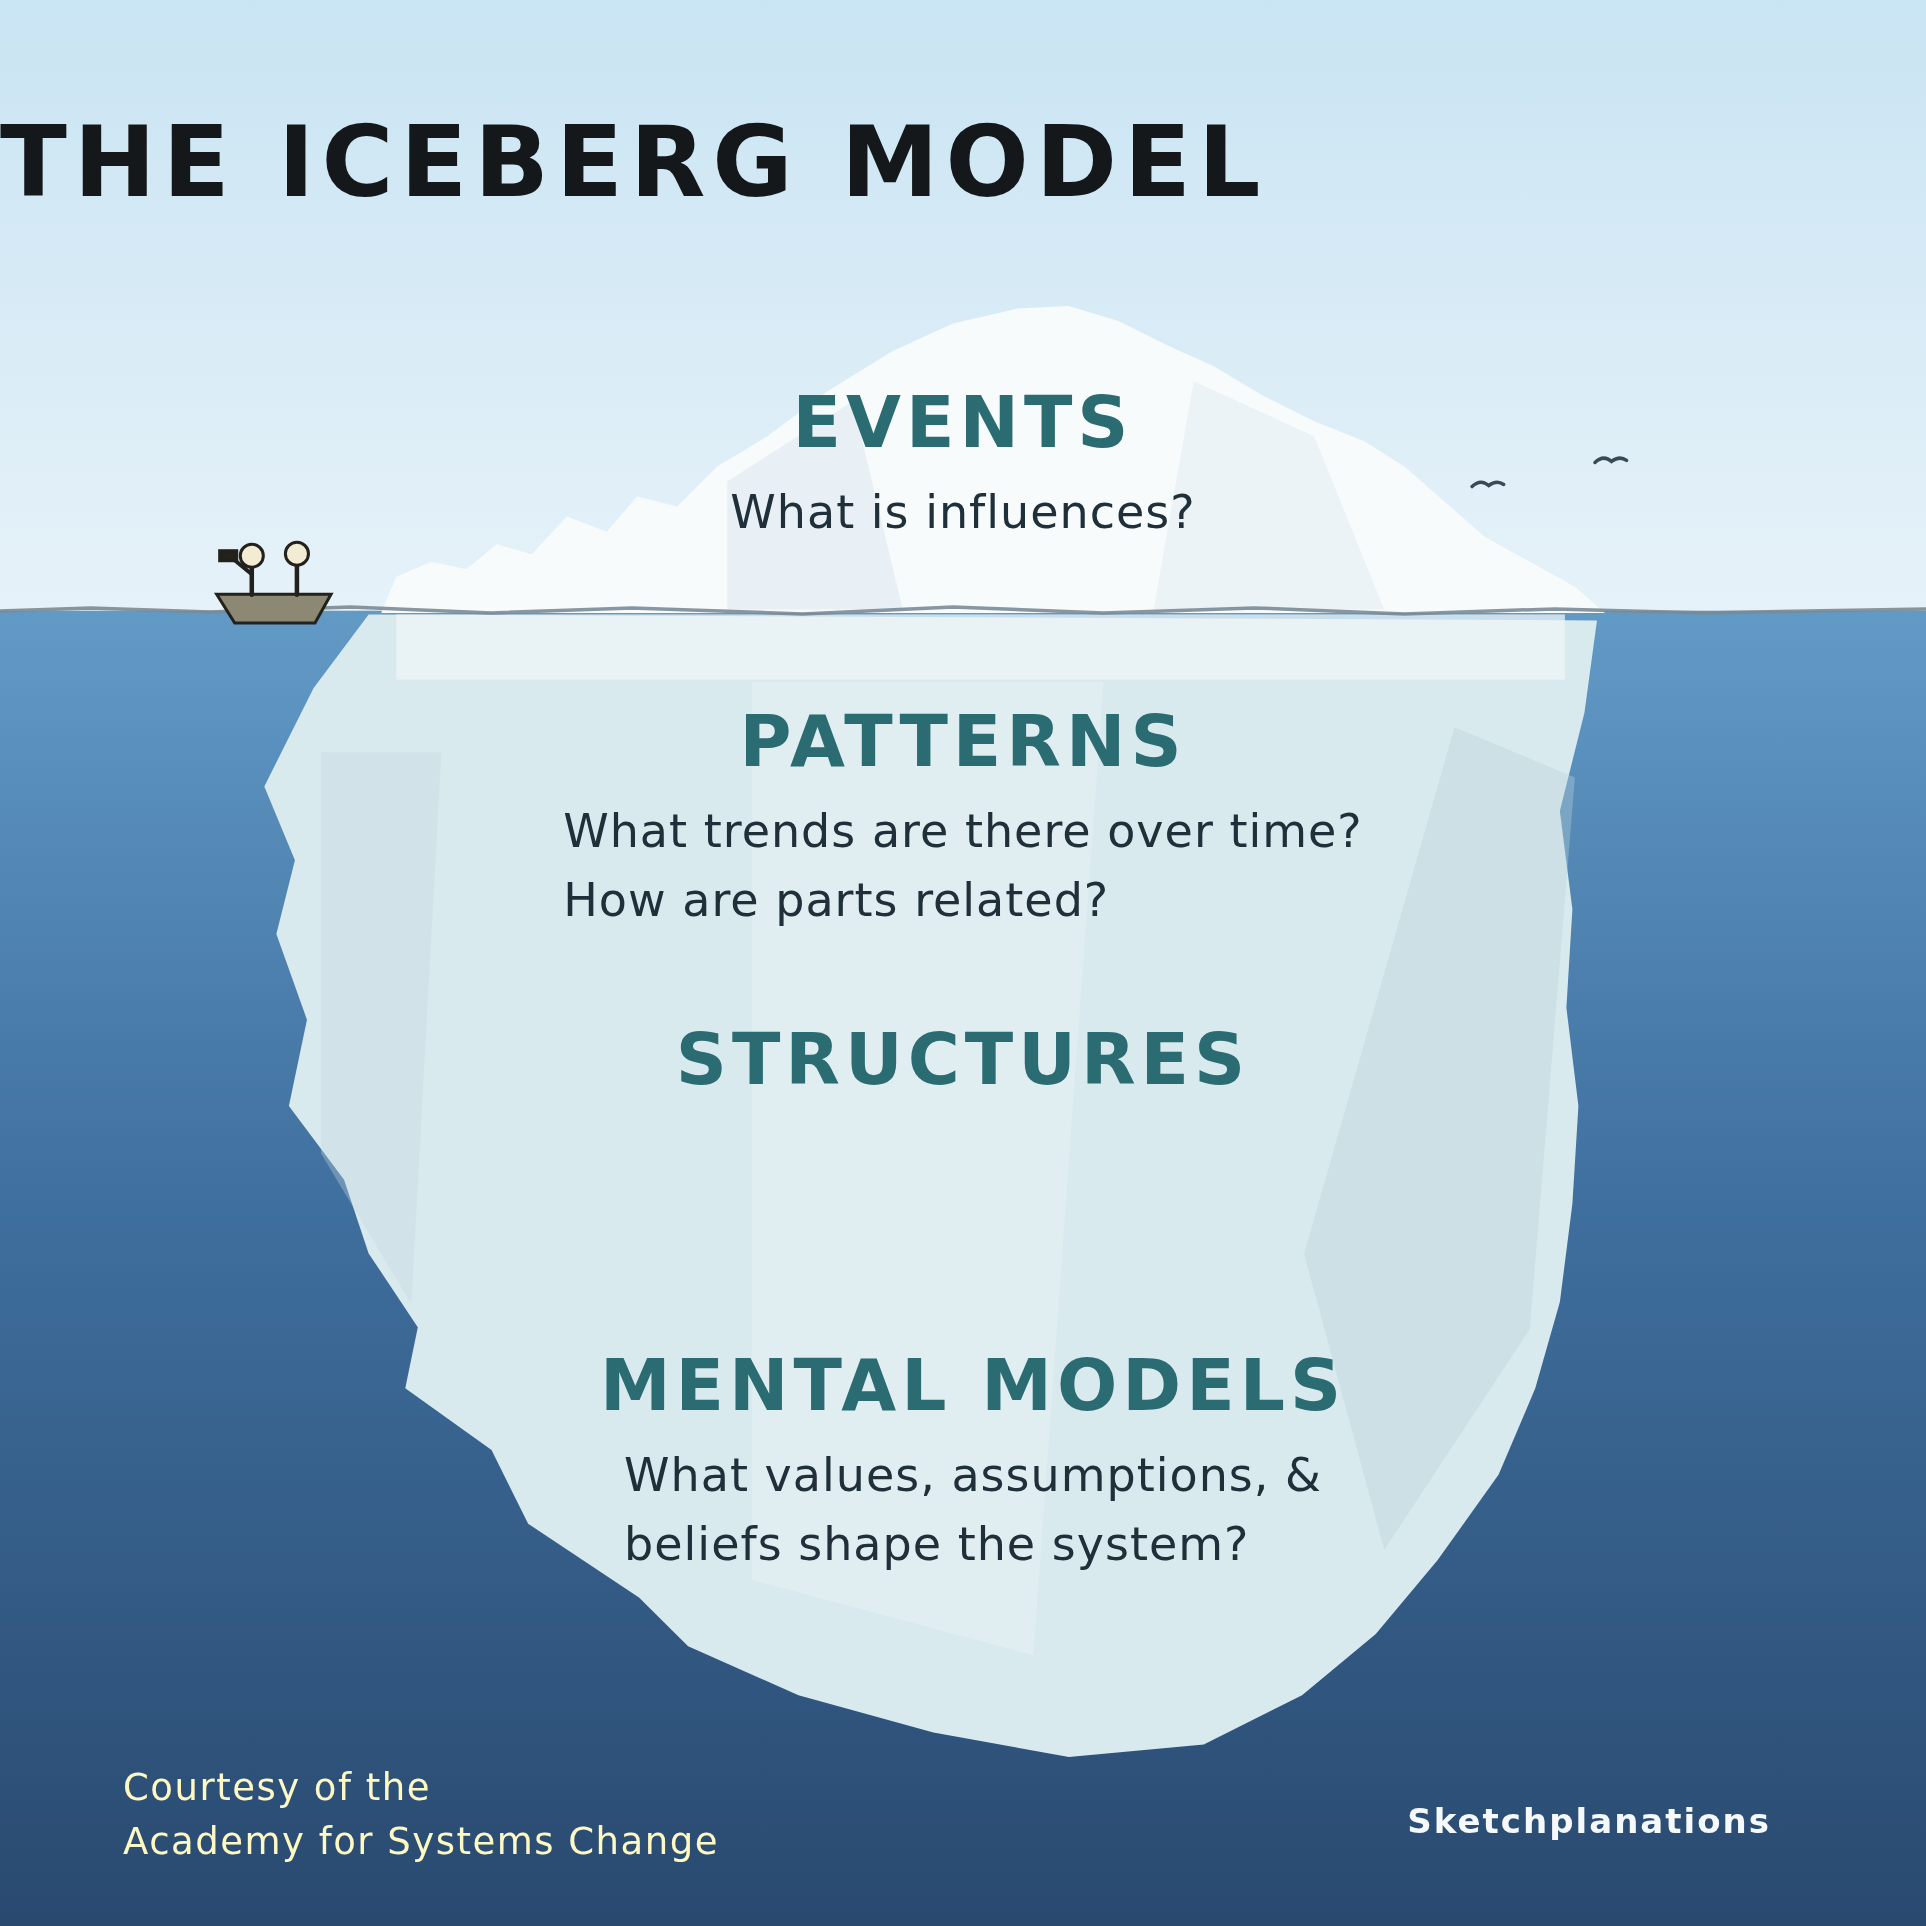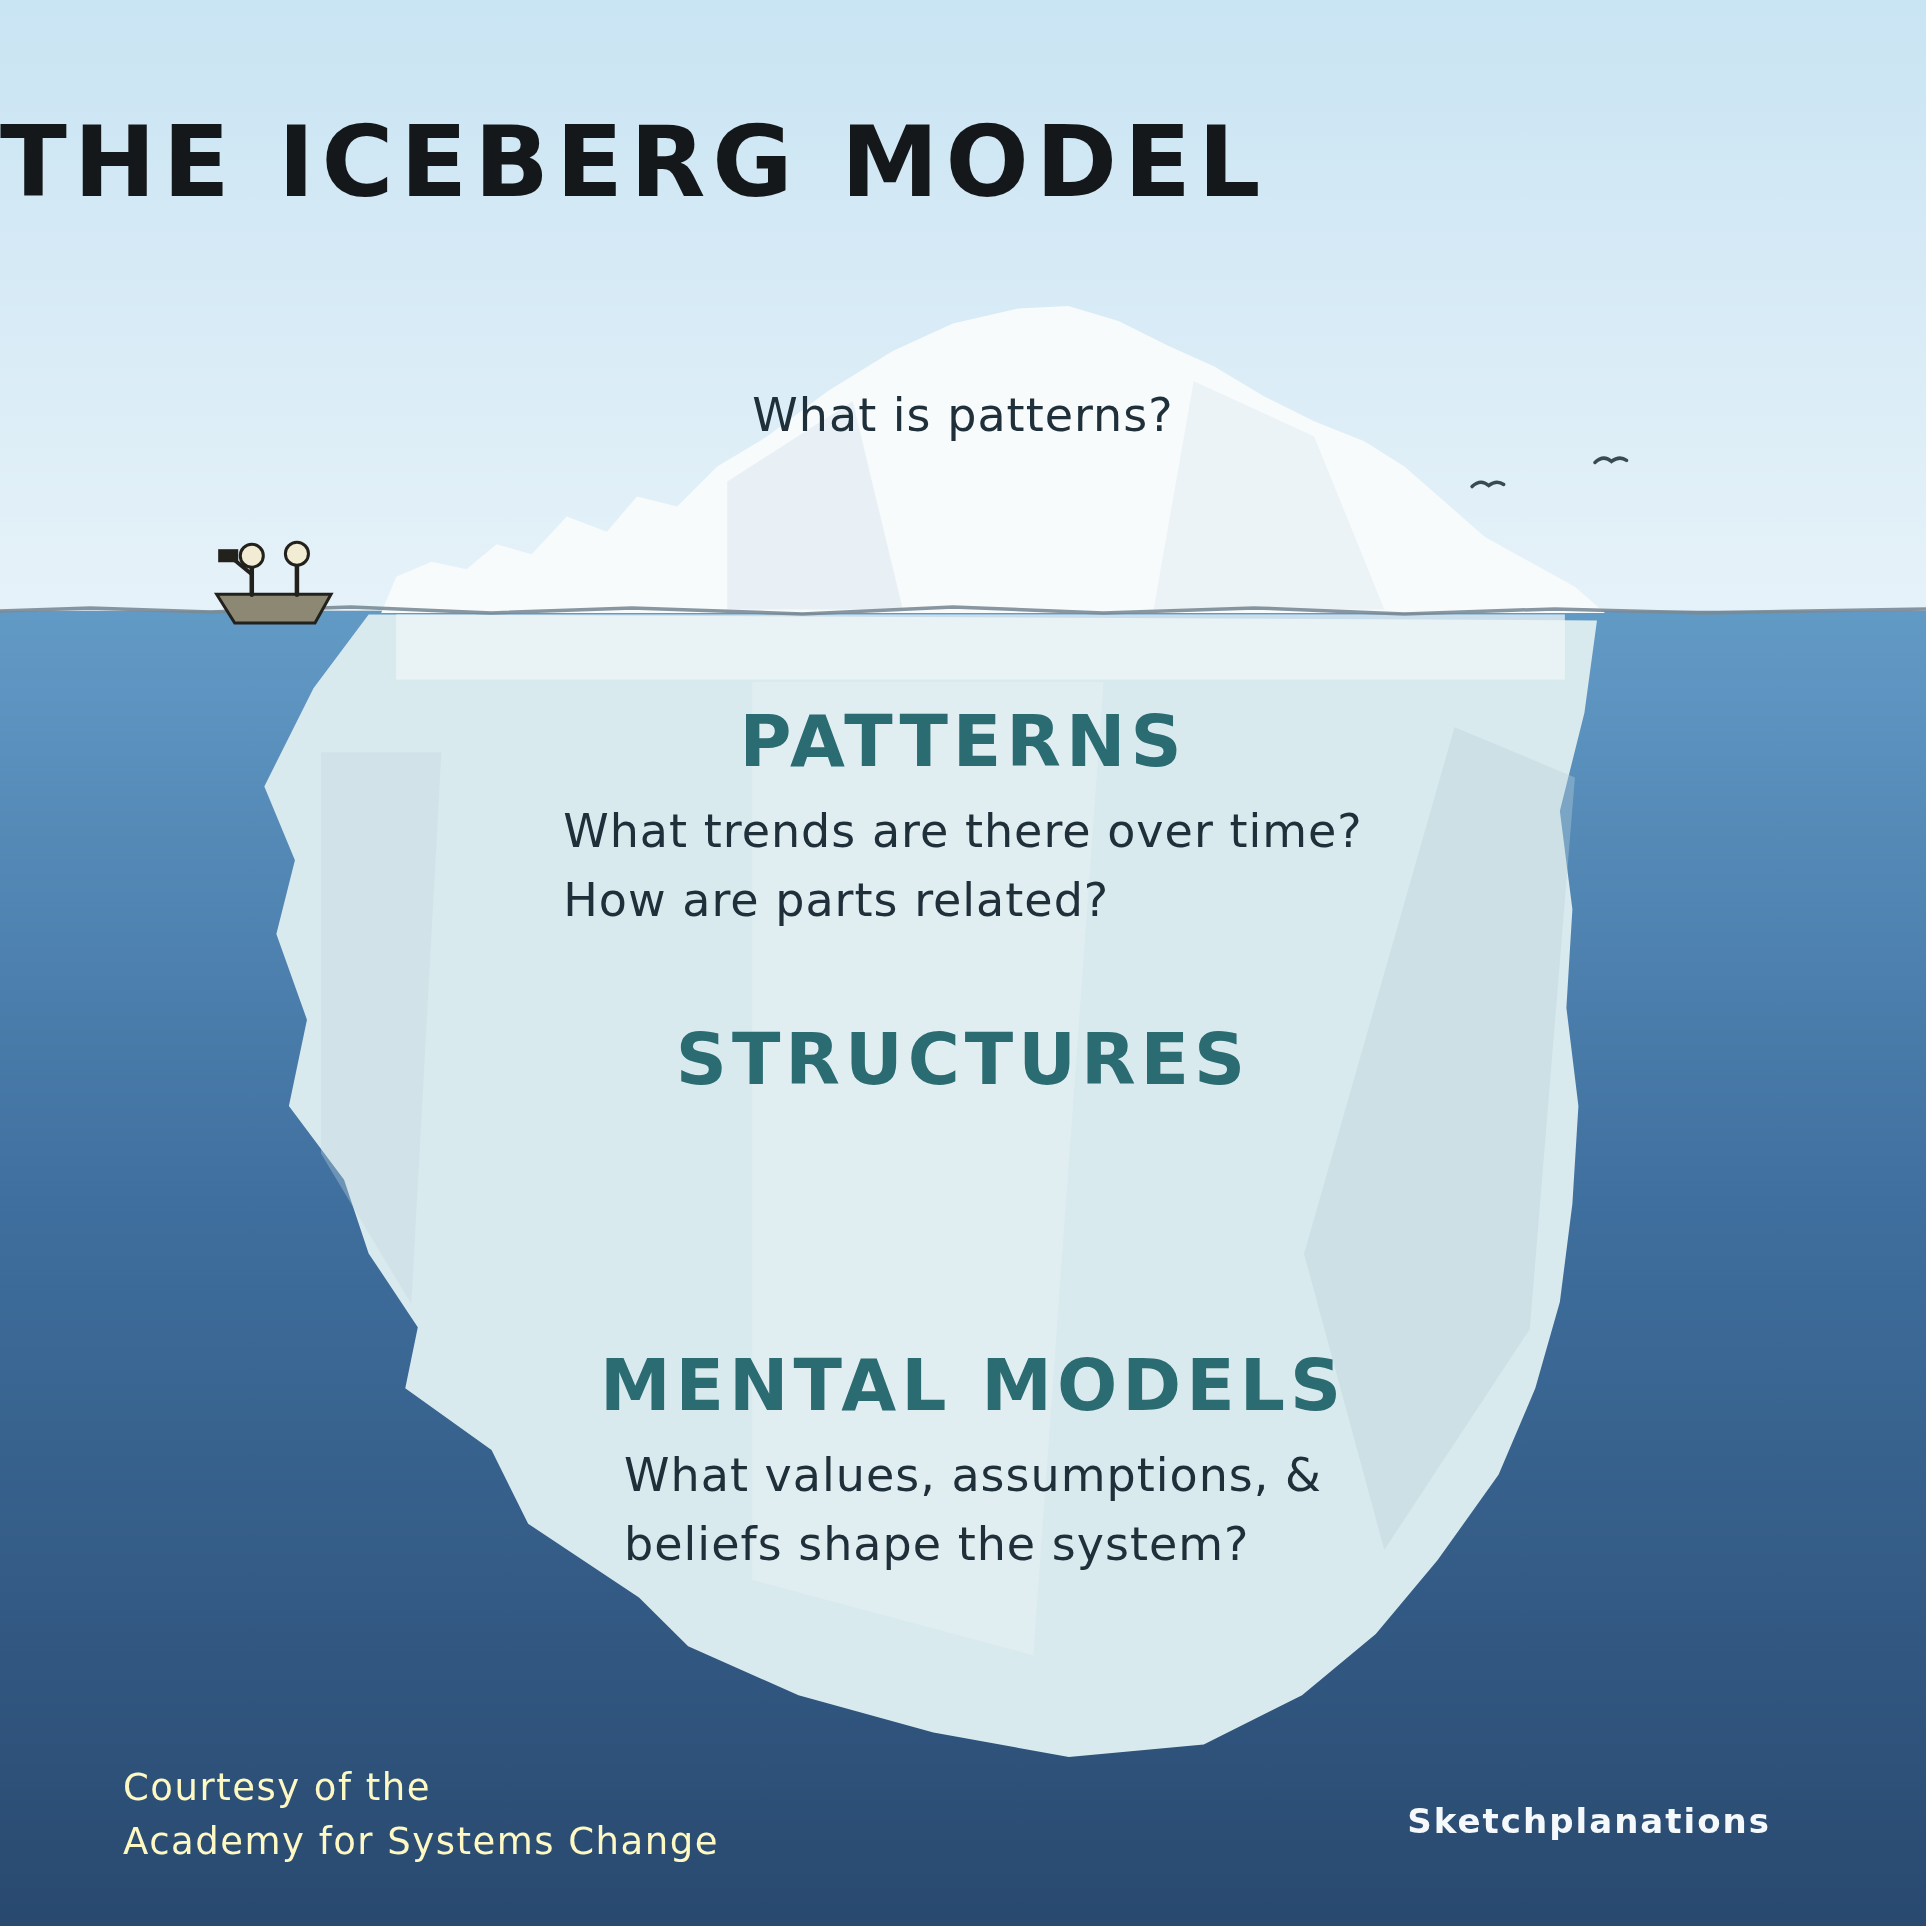--- a/index.html
+++ b/index.html
@@ -147,21 +147,22 @@
 
     <g fill="none" stroke="#3a4a54" stroke-width="7" stroke-linecap="round">
       <path d="M 2935 970 Q 2952 954 2968 968 Q 2984 956 2998 966"></path>
       <path d="M 3180 922 Q 3197 906 3213 920 Q 3229 908 3243 918"></path>
     </g>
   </svg>
 
   <div class="layer title">THE ICEBERG MODEL</div>
 
   <div class="layer section sec-events">
-    <div class="section-line">What is patterns?</div>
+    <div class="section-heading">EVENTS</div>
+    <div class="section-line">What is influences?</div>
   </div>
 
   <div class="layer section sec-patterns">
     <div class="section-heading">PATTERNS</div>
     <div>
       <div class="section-line">What trends are there over time?</div>
       <div class="section-line">How are parts related?</div>
     </div>
   </div>
 

